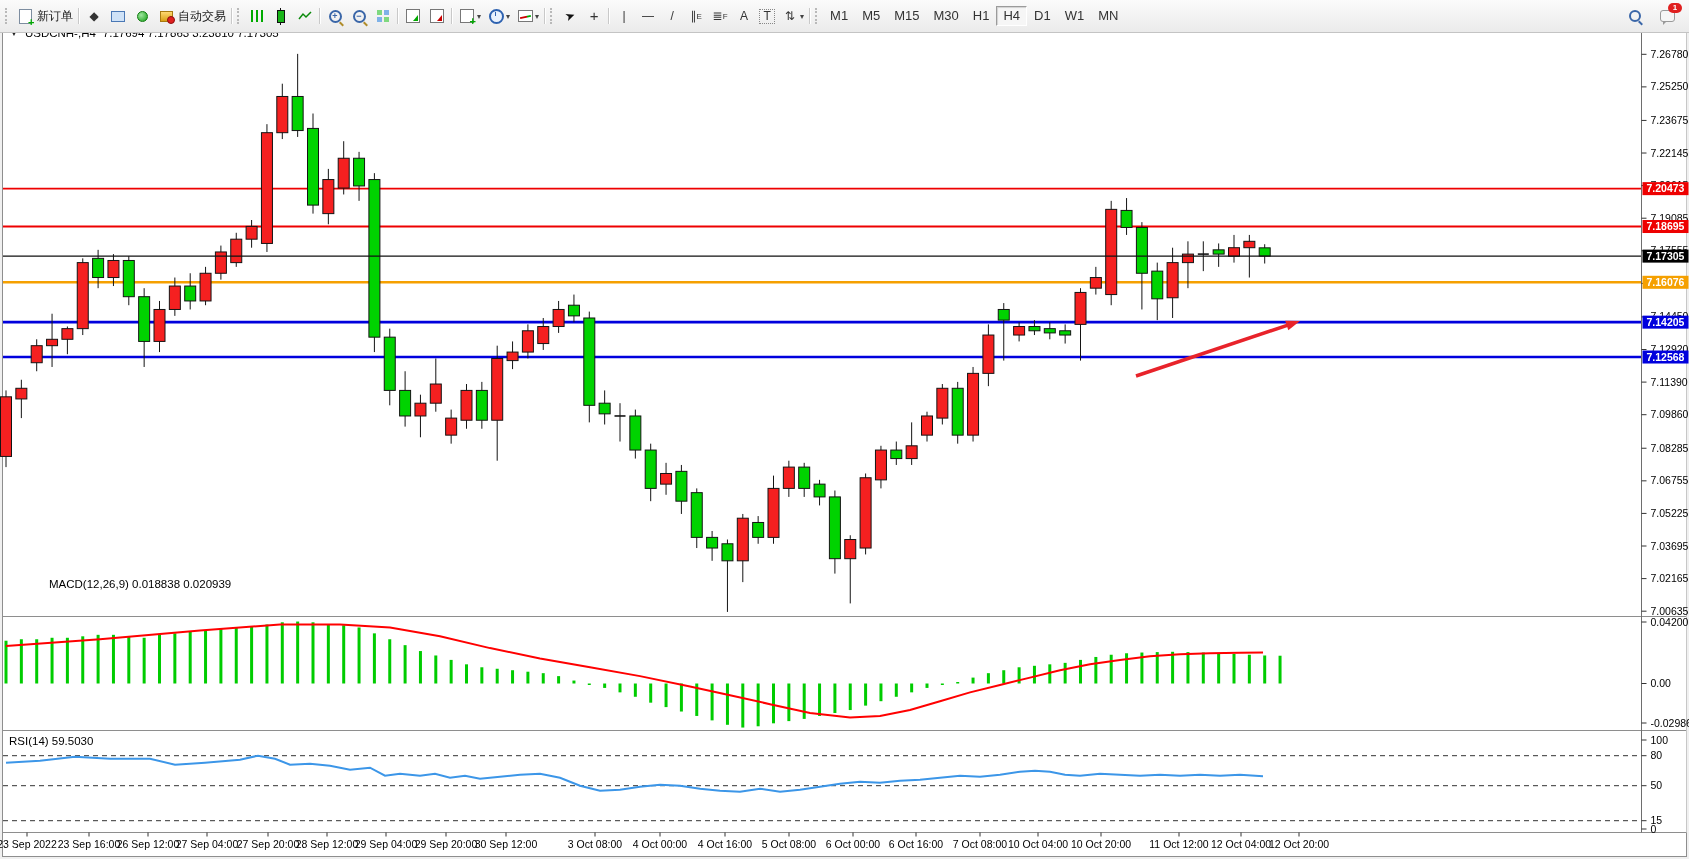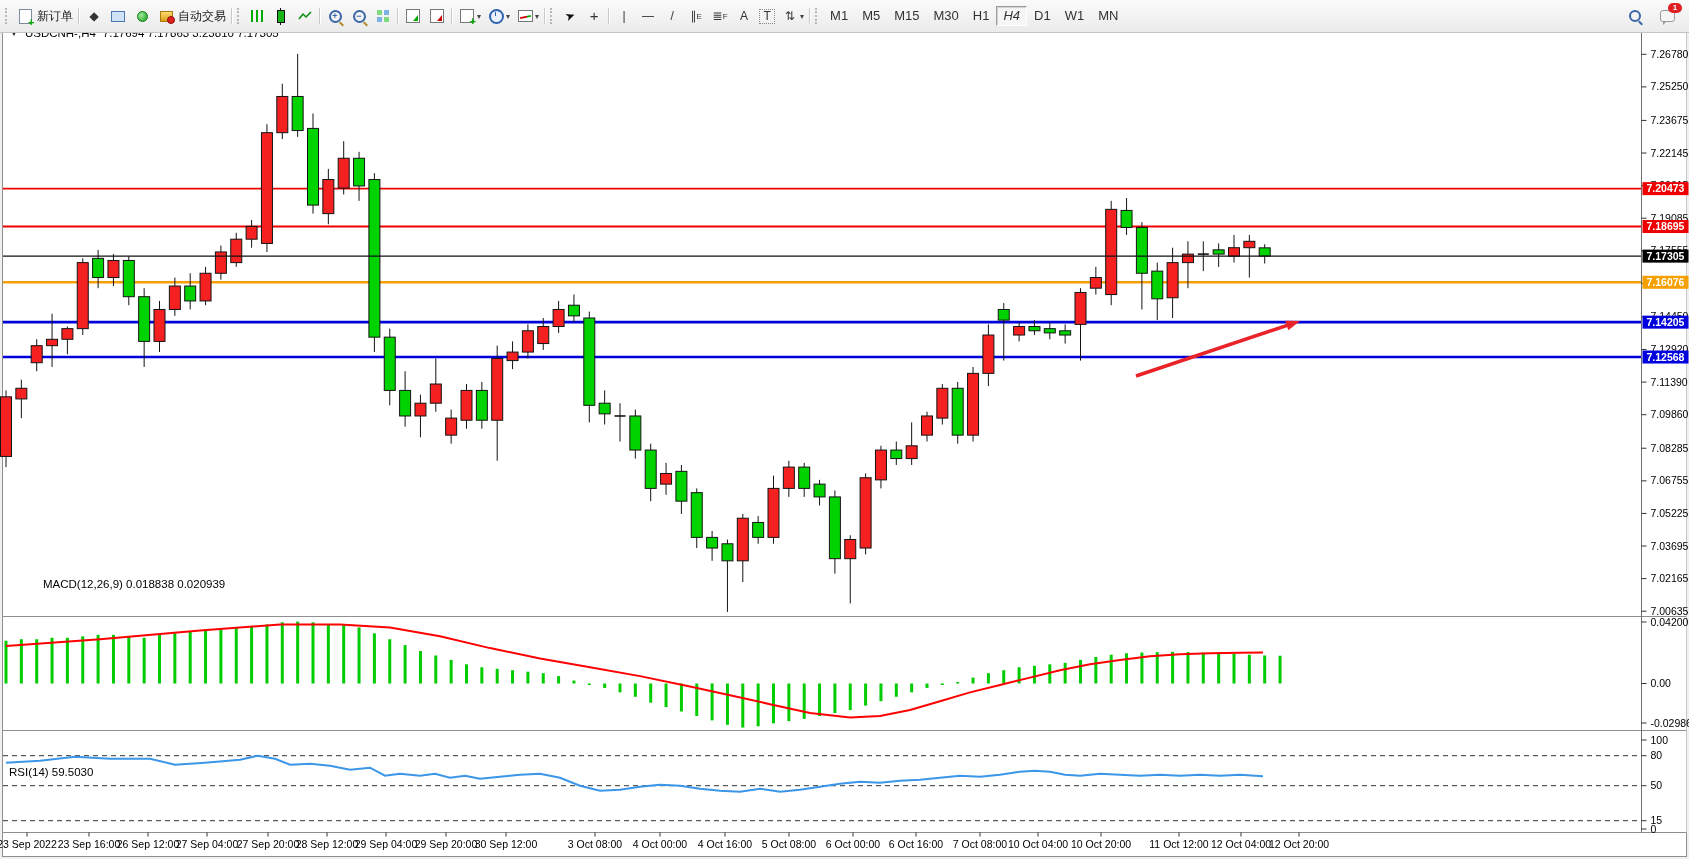--- a/index.html
+++ b/index.html
@@ -43,29 +43,29 @@
   .i-cursor{font-size:12px;color:#111;transform:rotate(-20deg);}
   .i-crossh{font-size:15px;color:#333;font-weight:300;line-height:10px;}
   .glyph{color:#333;font-size:12px;}
   .glyph small{font-size:8px;vertical-align:sub;}
   .i-mag{width:8px;height:8px;border:2px solid #3a66a8;border-radius:50%;position:relative;}
   .i-mag::after{content:"";position:absolute;right:-4px;bottom:-4px;width:5px;height:2px;background:#3a66a8;transform:rotate(45deg);}
   .i-bubble{width:13px;height:10px;border:1px solid #9a9a9a;border-radius:3px;background:#f6f6f6;position:relative;}
   .i-bubble::after{content:"";position:absolute;left:2px;bottom:-4px;width:0;height:0;border-top:4px solid #9a9a9a;border-right:4px solid transparent;}
   .badge{position:absolute;top:-4px;right:-6px;min-width:10px;height:10px;border-radius:6px;background:#e02020;color:#fff;font-size:8px;line-height:10px;text-align:center;padding:0 2px;font-weight:bold;}
   .tf{font-size:13px;color:#333;padding:2px 6px;height:14px;line-height:14px;border:1px solid transparent;cursor:default;}
-  .tf.active{background:#f6f6f6;border:1px solid #9b9b9b;border-right-color:#fff;border-bottom-color:#fff;box-shadow:inset 1px 1px 1px rgba(0,0,0,.15);font-style:italic;}
+  .tf.active{background:#f6f6f6;border:1px solid #9b9b9b;border-right-color:#fff;border-bottom-color:#fff;box-shadow:inset 1px 1px 1px rgba(0,0,0,.15);}
   .tb-right{margin-left:auto;display:flex;align-items:center;gap:8px;padding-right:10px;}
   
   #chart-svg{position:absolute;left:0;top:0;z-index:1;}
   .overlay{position:absolute;z-index:2;font-size:11.5px;color:#000;white-space:nowrap;}
   #chart-title{left:10px;top:27px;display:flex;gap:7px;align-items:center;}
   #chart-title .arr{font-size:8px;color:#222;}
-  #macd-label{left:3px;top:578px;padding-left:40px;}
-  #rsi-label{left:9px;top:766px;}
+  #macd-label{left:9px;top:578px;padding-left:40px;}
+  #rsi-label{left:9px;top:735px;}
 </style>
 </head>
 <body>
 
 <div id="app">
 
   <div class="toolbar">
     <span class="grip"></span>
     <span class="tbtn">
       <span class="tbi">

